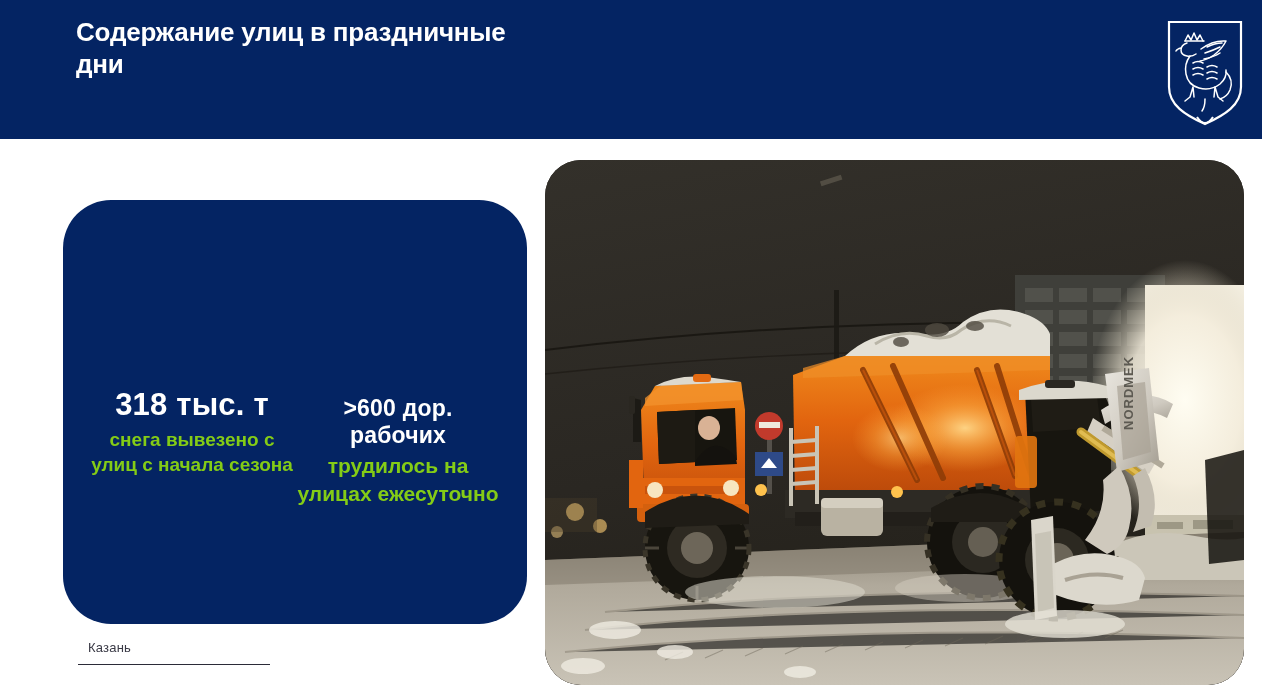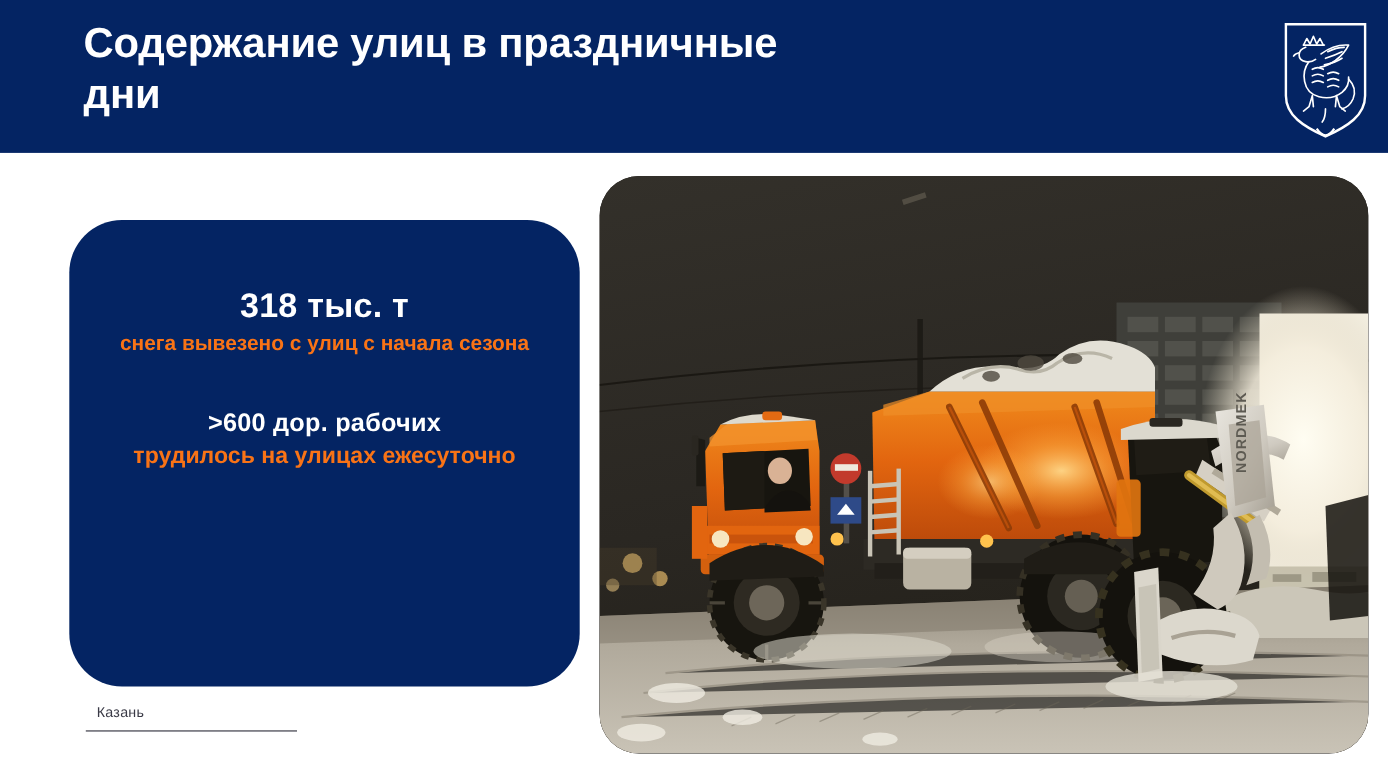--- a/index.html
+++ b/index.html
@@ -31,21 +31,21 @@
     width: 1262px;
     height: 139px;
     background: #042463;
   }
   #header-title {
     position: absolute;
     left: 76px;
     top: 17px;
     width: 1010px;
     color: #ffffff;
-    font-size: 38px;
+    font-size: 26px;
     font-weight: bold;
     line-height: 1.22;
     letter-spacing: -0.2px;
     white-space: pre-line;
   }
 
   
   #emblem {
     position: absolute;
     left: 1163px;
@@ -60,21 +60,21 @@
     position: absolute;
     left: 63px;
     top: 200px;
     width: 464px;
     height: 424px;
     background: #042463;
     border-radius: 48px;
     box-sizing: border-box;
     padding: 52px 26px 20px 26px;
     display: flex;
-    flex-direction: column;
+    flex-direction: row;
     align-items: center;
     justify-content: flex-start;
   }
   .stat-block {
     width: 100%;
     text-align: center;
     color: #ffffff;
   }
   .stat-block.b1 { margin-top: 8px; }
   .stat-block.b2 { margin-top: 46px; }
@@ -85,21 +85,21 @@
     font-weight: bold;
     line-height: 1.18;
     letter-spacing: 0.2px;
     color: #ffffff;
   }
   .stat-label {
     font-size: 19px;
     font-weight: bold;
     line-height: 1.32;
     margin-top: 3px;
-    color: #f97316;
+    color: #84cc16;
   }
   .stat-block.b2 .stat-label { font-size: 19px; }
   .stat-block.b3 .stat-value { font-size: 23px; }
   .stat-block.b3 .stat-label { font-size: 21px; }
 
   
   #photo {
     position: absolute;
     left: 545px;
     top: 160px;

